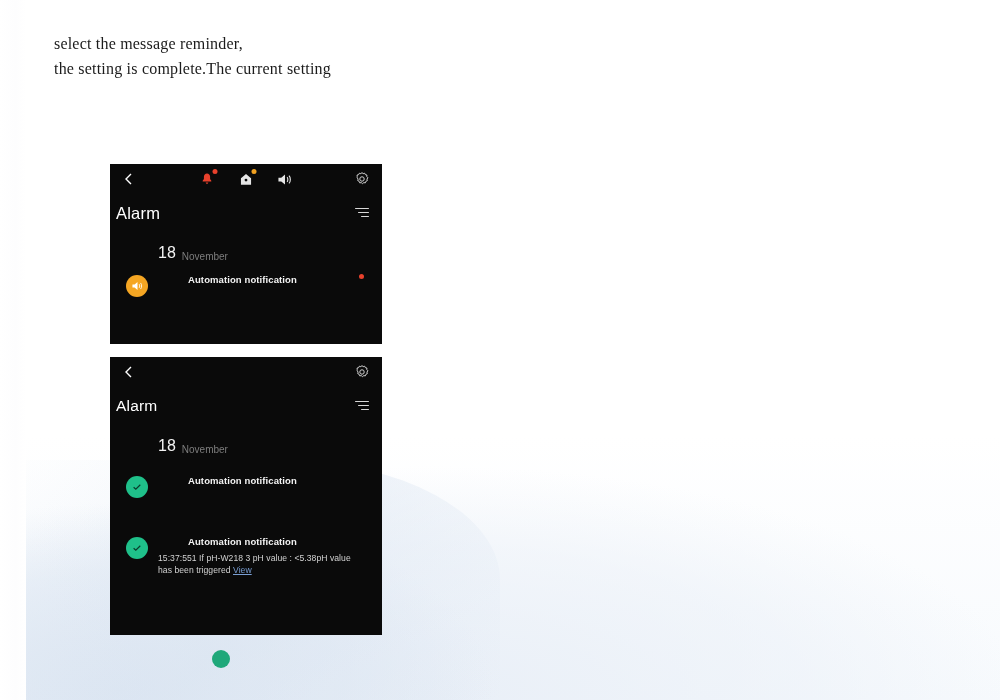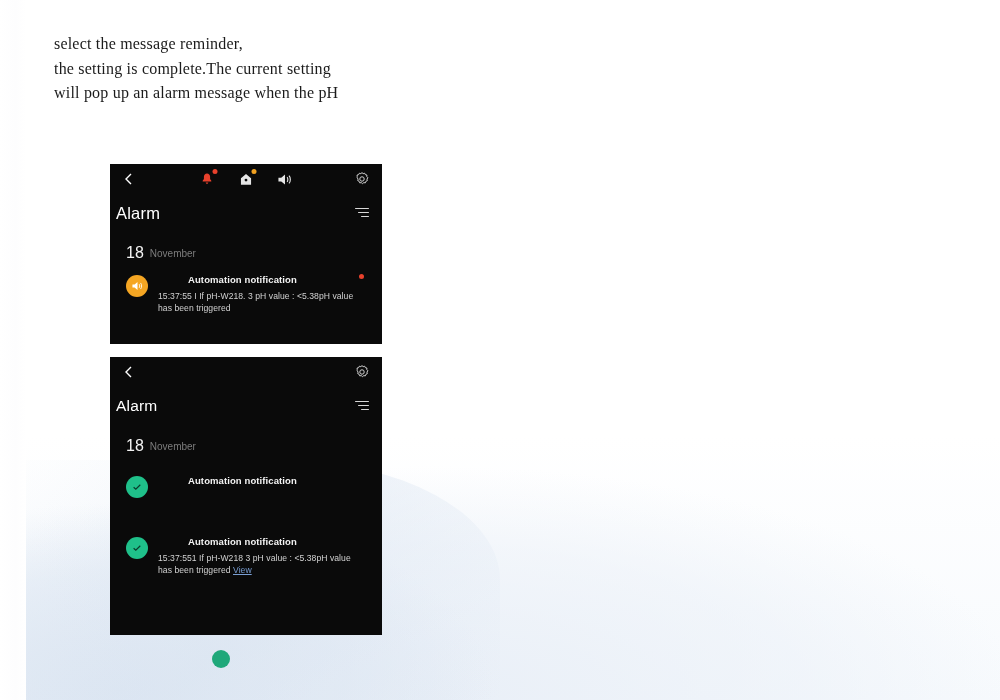--- a/index.html
+++ b/index.html
@@ -137,22 +137,23 @@
     margin-bottom: 2.6px;
     border-radius: 1px;
   }
   .menu-lines span:nth-child(1) { width: 14px; }
   .menu-lines span:nth-child(2) { width: 11px; margin-left: 3px; }
   .menu-lines span:nth-child(3) { width: 8px; margin-left: 6px; }
 
   .date-row {
     padding: 6px 16px 0 16px;
     display: flex;
-    align-items: center;
+    align-items: flex-end;
     gap: 6px;
+    margin-left: 32px;
   }
   .date-day {
     font-size: 16px;
     color: #f2f2f2;
     font-weight: 400;
   }
   .date-month {
     font-size: 10px;
     color: #7d7d7d;
   }
@@ -225,21 +226,20 @@
 </head>
 <body>
 
 <div class="page-bg"></div>
 <div class="wash-line"></div>
 <div class="page-edge"></div>
 
 <div class="caption">
   <div>select the message reminder,</div>
   <div>the setting is complete.The current setting</div>
-  <div>will pop up an alarm message when the pH</div>
 </div>
 
 <div class="shot shot-1">
 
   <div class="statusrow">
     <div class="back-chev">
       <svg viewBox="0 0 14 14" width="14" height="14" aria-hidden="true">
         <polyline points="9,2 4,7 9,12" fill="none" stroke="#ffffff" stroke-width="1.4"></polyline>
       </svg>
     </div>
@@ -296,21 +296,20 @@
     <span class="unread-dot"></span>
     <div class="notif-badge badge-orange">
       <svg viewBox="0 0 18 16" width="13" height="12" aria-hidden="true">
         <path d="M2 6h3l4-3.4v10.8L5 10H2z" fill="#ffffff"></path>
         <path d="M11.2 5.4c1.1 1.1 1.1 4.1 0 5.2" fill="none" stroke="#ffffff" stroke-width="1.2"></path>
         <path d="M13.2 3.8c2 2 2 6.4 0 8.4" fill="none" stroke="#ffffff" stroke-width="1.2"></path>
       </svg>
     </div>
     <div class="notif-body">
       <div class="notif-title">Automation notification</div>
-      <div class="notif-text">15:37:55 I If pH-W218. 3 pH value : &lt;5.38pH value has been triggered</div>
     </div>
   </div>
 </div>
 
 <div class="shot shot-2">
 
   <div class="statusrow">
     <div class="back-chev">
       <svg viewBox="0 0 14 14" width="14" height="14" aria-hidden="true">
         <polyline points="9,2 4,7 9,12" fill="none" stroke="#ffffff" stroke-width="1.4"></polyline>

